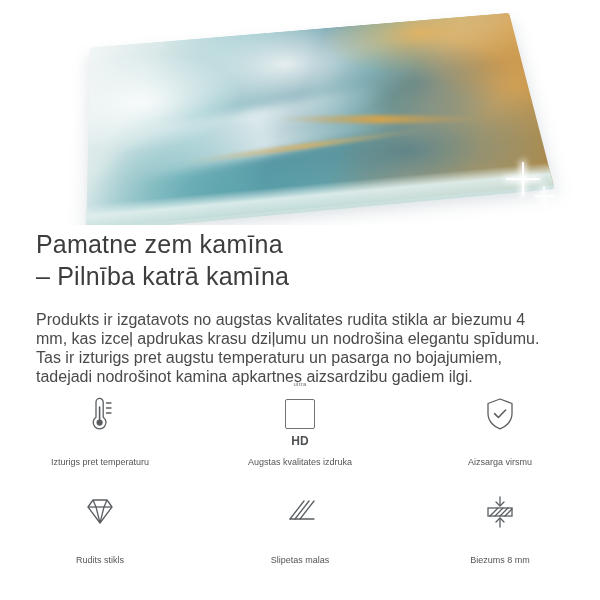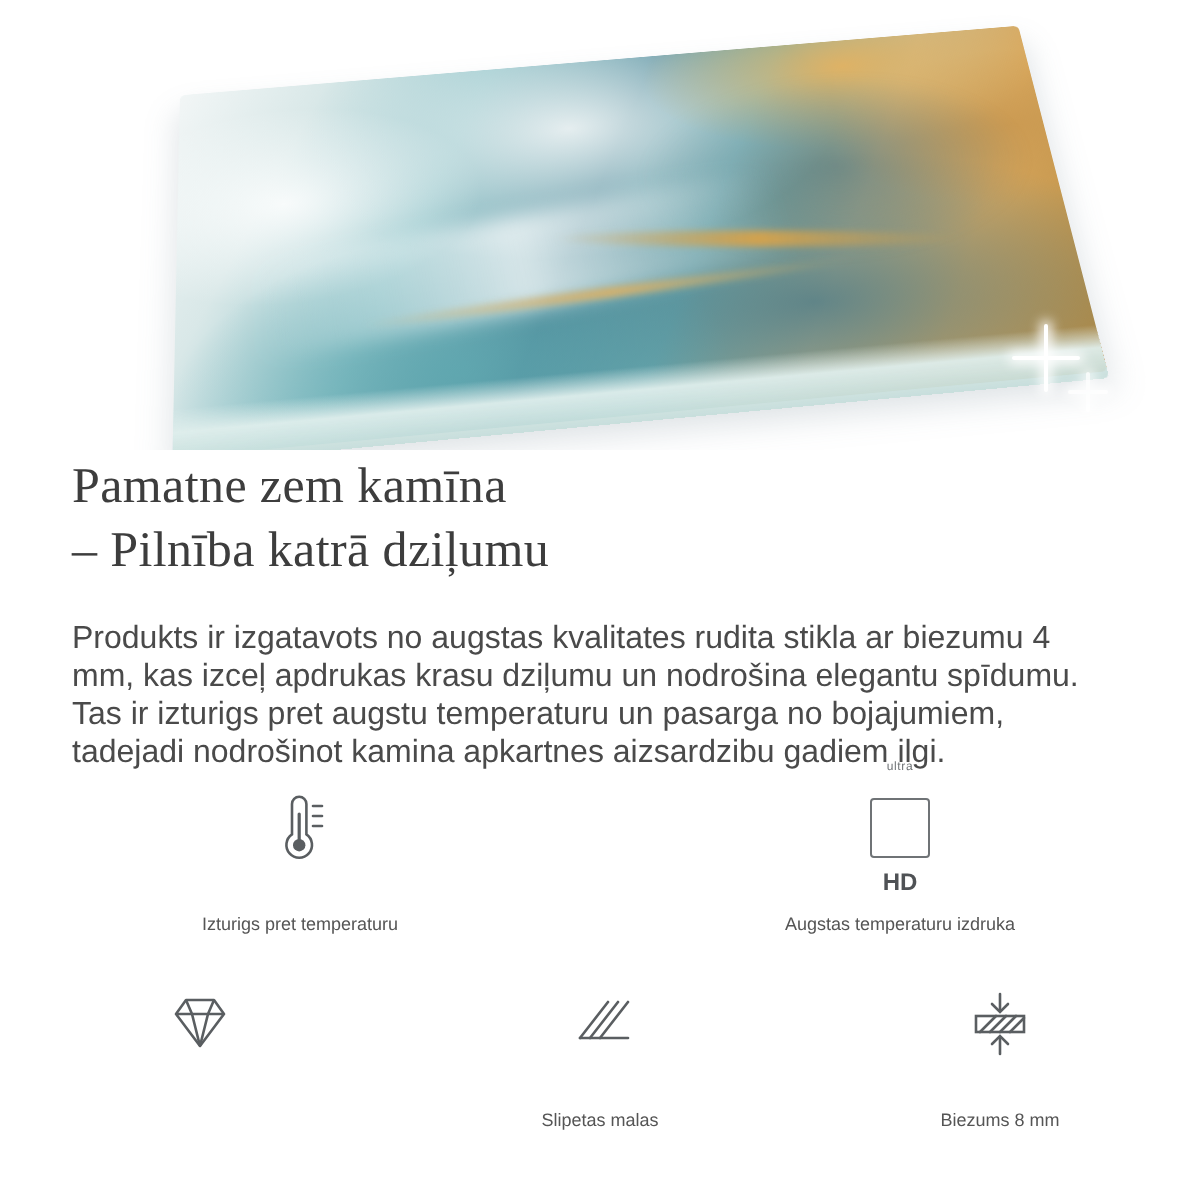--- a/index.html
+++ b/index.html
@@ -121,21 +121,21 @@
   
   .content {
     position: absolute;
     left: 0;
     top: 228px;
     width: 600px;
   }
   .headline {
     margin: 0;
     padding: 0 36px;
-    font-family: Liberation Serif, serif;
+    font-family: Liberation Sans, sans-serif;
     font-size: 25px;
     line-height: 32px;
     font-weight: 400;
     color: #3d3d3d;
     letter-spacing: 0.2px;
   }
   .headline .line2 { display: block; }
   .body-copy {
     margin: 18px 16px 0 0;
     padding: 0 36px;
@@ -216,21 +216,21 @@
       <div class="swirl-c"></div>
     </div>
     <div class="hero-edge"></div>
     <div class="sparkle s1"></div>
     <div class="sparkle s2"></div>
   </div>
 
   <div class="content">
     <h1 class="headline">
       <span>Pamatne zem kamīna</span>
-      <span class="line2">– Pilnība katrā dziļumu</span>
+      <span class="line2">– Pilnība katrā kamīna</span>
     </h1>
     <p class="body-copy">Produkts ir izgatavots no augstas kvalitates rudita stikla ar biezumu 4 mm, kas izceļ apdrukas krasu dziļumu un nodrošina elegantu spīdumu. Tas ir izturigs pret augstu temperaturu un pasarga no bojajumiem, tadejadi nodrošinot kamina apkartnes aizsardzibu gadiem ilgi.</p>
   </div>
 
   <div class="features">
 
     <div class="feature-row row1">
 
       <div class="feature">
         <div class="glyph">
@@ -248,39 +248,51 @@
         <div class="caption">Izturigs pret temperaturu</div>
       </div>
 
       <div class="feature">
         <div class="glyph">
           <div class="ultrahd">
             <span class="u1">ultra</span>
             <span class="u2">HD</span>
           </div>
         </div>
-        <div class="caption">Augstas temperaturu izdruka</div>
-      </div>
-
+        <div class="caption">Augstas kvalitates izdruka</div>
+      </div>
+
+      <div class="feature">
+        <div class="glyph">
+          <svg width="34" height="38" viewBox="0 0 34 38">
+            <g fill="none" stroke="#5a5e61" stroke-width="1.3" stroke-linejoin="round" stroke-linecap="round">
+              <path d="M17 4 L29 8.5 v10 c0 8 -6.4 13.4 -12 15.4 C11.4 31.9 5 26.5 5 18.5 v-10 Z"></path>
+              <path d="M11.6 18.6 l3.8 3.9 L22.6 15" stroke-width="1.6"></path>
+            </g>
+          </svg>
+        </div>
+        <div class="caption">Aizsarga virsmu</div>
+      </div>
 
     </div>
 
     <div class="feature-row row2">
 
       <div class="feature">
         <div class="glyph">
           <svg width="40" height="34" viewBox="0 0 40 34">
             <g fill="none" stroke="#5a5e61" stroke-width="1.3" stroke-linejoin="round">
               <path d="M8 12 L13 5 h14 l5 7 -12 16 Z"></path>
               <path d="M8 12 h24"></path>
               <path d="M13 5 l3 7 4 16"></path>
               <path d="M27 5 l-3 7 -4 16"></path>
             </g>
           </svg>
         </div>
+        <div class="caption">Rudits stikls</div>
       </div>
 
       <div class="feature">
         <div class="glyph">
           <svg width="40" height="34" viewBox="0 0 40 34">
             <g fill="none" stroke="#5a5e61" stroke-width="1.3" stroke-linecap="round">
               <path d="M10 24 L24 6"></path>
               <path d="M15 24 L29 6"></path>
               <path d="M20 24 L34 6"></path>
               <path d="M10 24 H34"></path>

